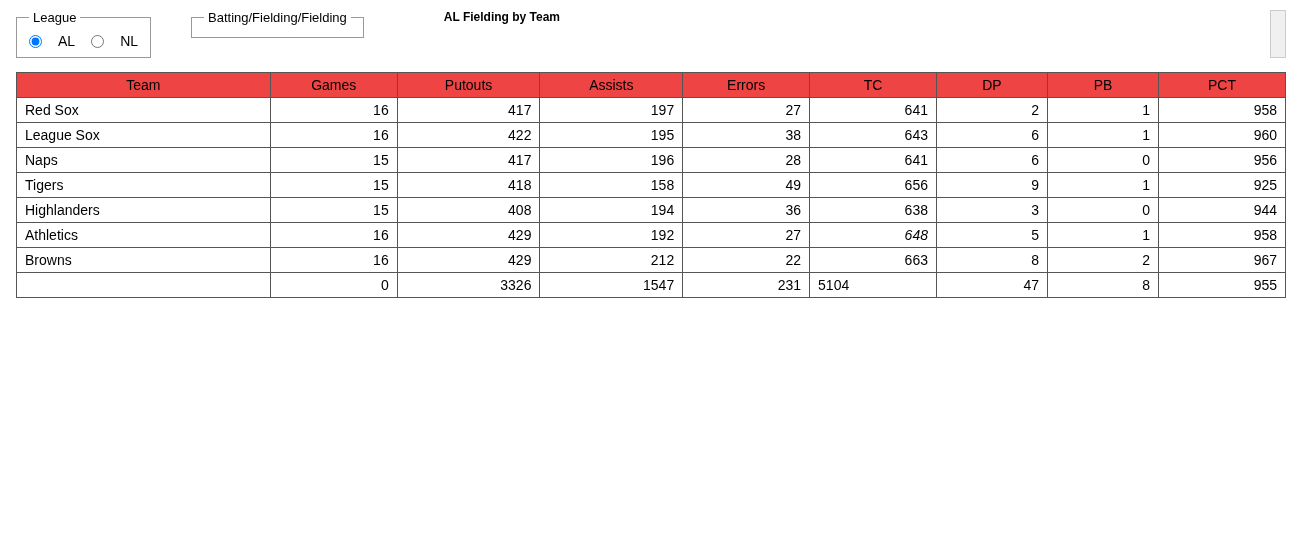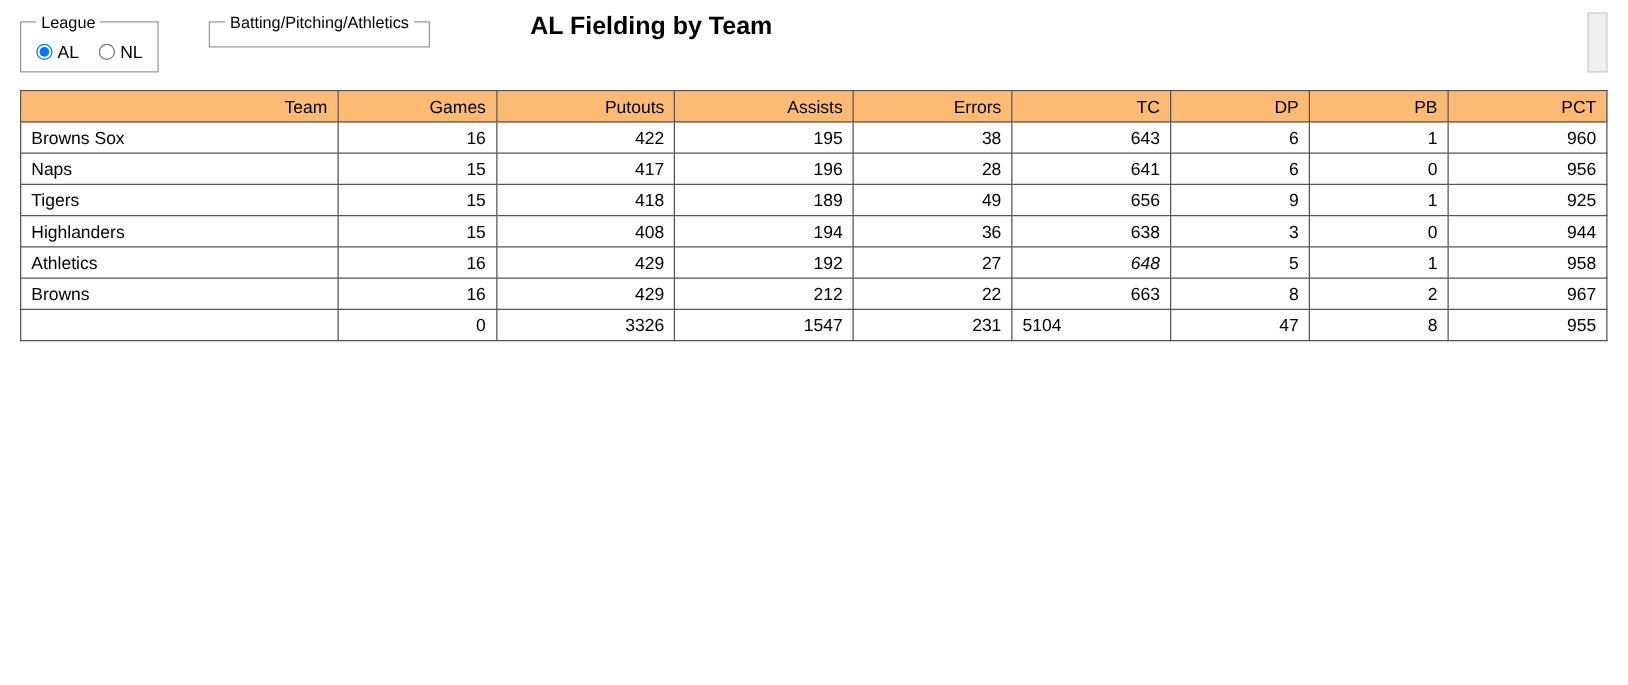--- a/index.html
+++ b/index.html
@@ -34,35 +34,35 @@
     .radio-group {
       display: flex;
       align-items: center;
       gap: 16px;
       margin-top: 4px;
     }
 
     .radio-label {
       display: flex;
       align-items: center;
-      gap: 4px;
+      gap: 16px;
       cursor: pointer;
       font-size: 14px;
     }
 
     .title-section {
       display: flex;
       flex-direction: column;
       align-items: center;
       gap: 8px;
       margin-left: 40px;
     }
 
     .page-title {
-      font-size: 20px;
+      font-size: 12px;
       font-weight: bold;
       text-align: left;
     }
 
     .get-stats-btn {
       border: 1px solid #aaa;
       background: #e8e8e8;
       padding: 4px 20px;
       font-size: 14px;
       cursor: pointer;
@@ -87,23 +87,23 @@
       table-layout: fixed;
     }
 
     th, td {
       border: 1px solid #555;
       padding: 4px 8px;
       font-size: 14px;
     }
 
     th {
-      text-align: right;
+      text-align: center;
       font-weight: normal;
-      background: #fdba74;
+      background: #ef4444;
     }
 
     td:first-child {
       text-align: left;
     }
 
     td:not(:first-child) {
       text-align: right;
     }
 
@@ -138,21 +138,21 @@
         <span>AL</span>
       </label>
       <label class="radio-label">
         <input type="radio" name="league" value="NL" style="">
         <span>NL</span>
       </label>
     </div>
   </fieldset>
 
   <fieldset class="fieldset-box">
-    <legend>Batting/Pitching/Athletics</legend>
+    <legend>Batting/Fielding/Fielding</legend>
   </fieldset>
 
   <div class="title-section">
     <span class="page-title">AL Fielding by Team</span>
   </div>
 
   <div class="scrollbar-placeholder"></div>
 </div>
 
 <div class="table-wrapper">
@@ -164,22 +164,33 @@
         <th class="col-putouts">Putouts</th>
         <th class="col-assists">Assists</th>
         <th class="col-errors">Errors</th>
         <th class="col-tc">TC</th>
         <th class="col-dp">DP</th>
         <th class="col-pb">PB</th>
         <th class="col-pct">PCT</th>
       </tr>
     </thead>
     <tbody id="table-body">
-        <tr>
-          <td style="text-align: left;">Browns Sox</td>
+    <tr>
+          <td style="text-align: left;">Red Sox</td>
+          <td style="text-align: right;">16</td>
+          <td style="text-align: right;">417</td>
+          <td style="text-align: right;">197</td>
+          <td style="text-align: right;">27</td>
+          <td style="text-align: right;">641</td>
+          <td style="text-align: right;">2</td>
+          <td style="text-align: right;">1</td>
+          <td style="text-align: right;">958</td>
+        </tr>
+        <tr>
+          <td style="text-align: left;">League Sox</td>
           <td style="text-align: right;">16</td>
           <td style="text-align: right;">422</td>
           <td style="text-align: right;">195</td>
           <td style="text-align: right;">38</td>
           <td style="text-align: right;">643</td>
           <td style="text-align: right;">6</td>
           <td style="text-align: right;">1</td>
           <td style="text-align: right;">960</td>
         </tr>
         <tr>
@@ -190,21 +201,21 @@
           <td style="text-align: right;">28</td>
           <td style="text-align: right;">641</td>
           <td style="text-align: right;">6</td>
           <td style="text-align: right;">0</td>
           <td style="text-align: right;">956</td>
         </tr>
         <tr>
           <td style="text-align: left;">Tigers</td>
           <td style="text-align: right;">15</td>
           <td style="text-align: right;">418</td>
-          <td style="text-align: right;">189</td>
+          <td style="text-align: right;">158</td>
           <td style="text-align: right;">49</td>
           <td style="text-align: right;">656</td>
           <td style="text-align: right;">9</td>
           <td style="text-align: right;">1</td>
           <td style="text-align: right;">925</td>
         </tr>
         <tr>
           <td style="text-align: left;">Highlanders</td>
           <td style="text-align: right;">15</td>
           <td style="text-align: right;">408</td>

